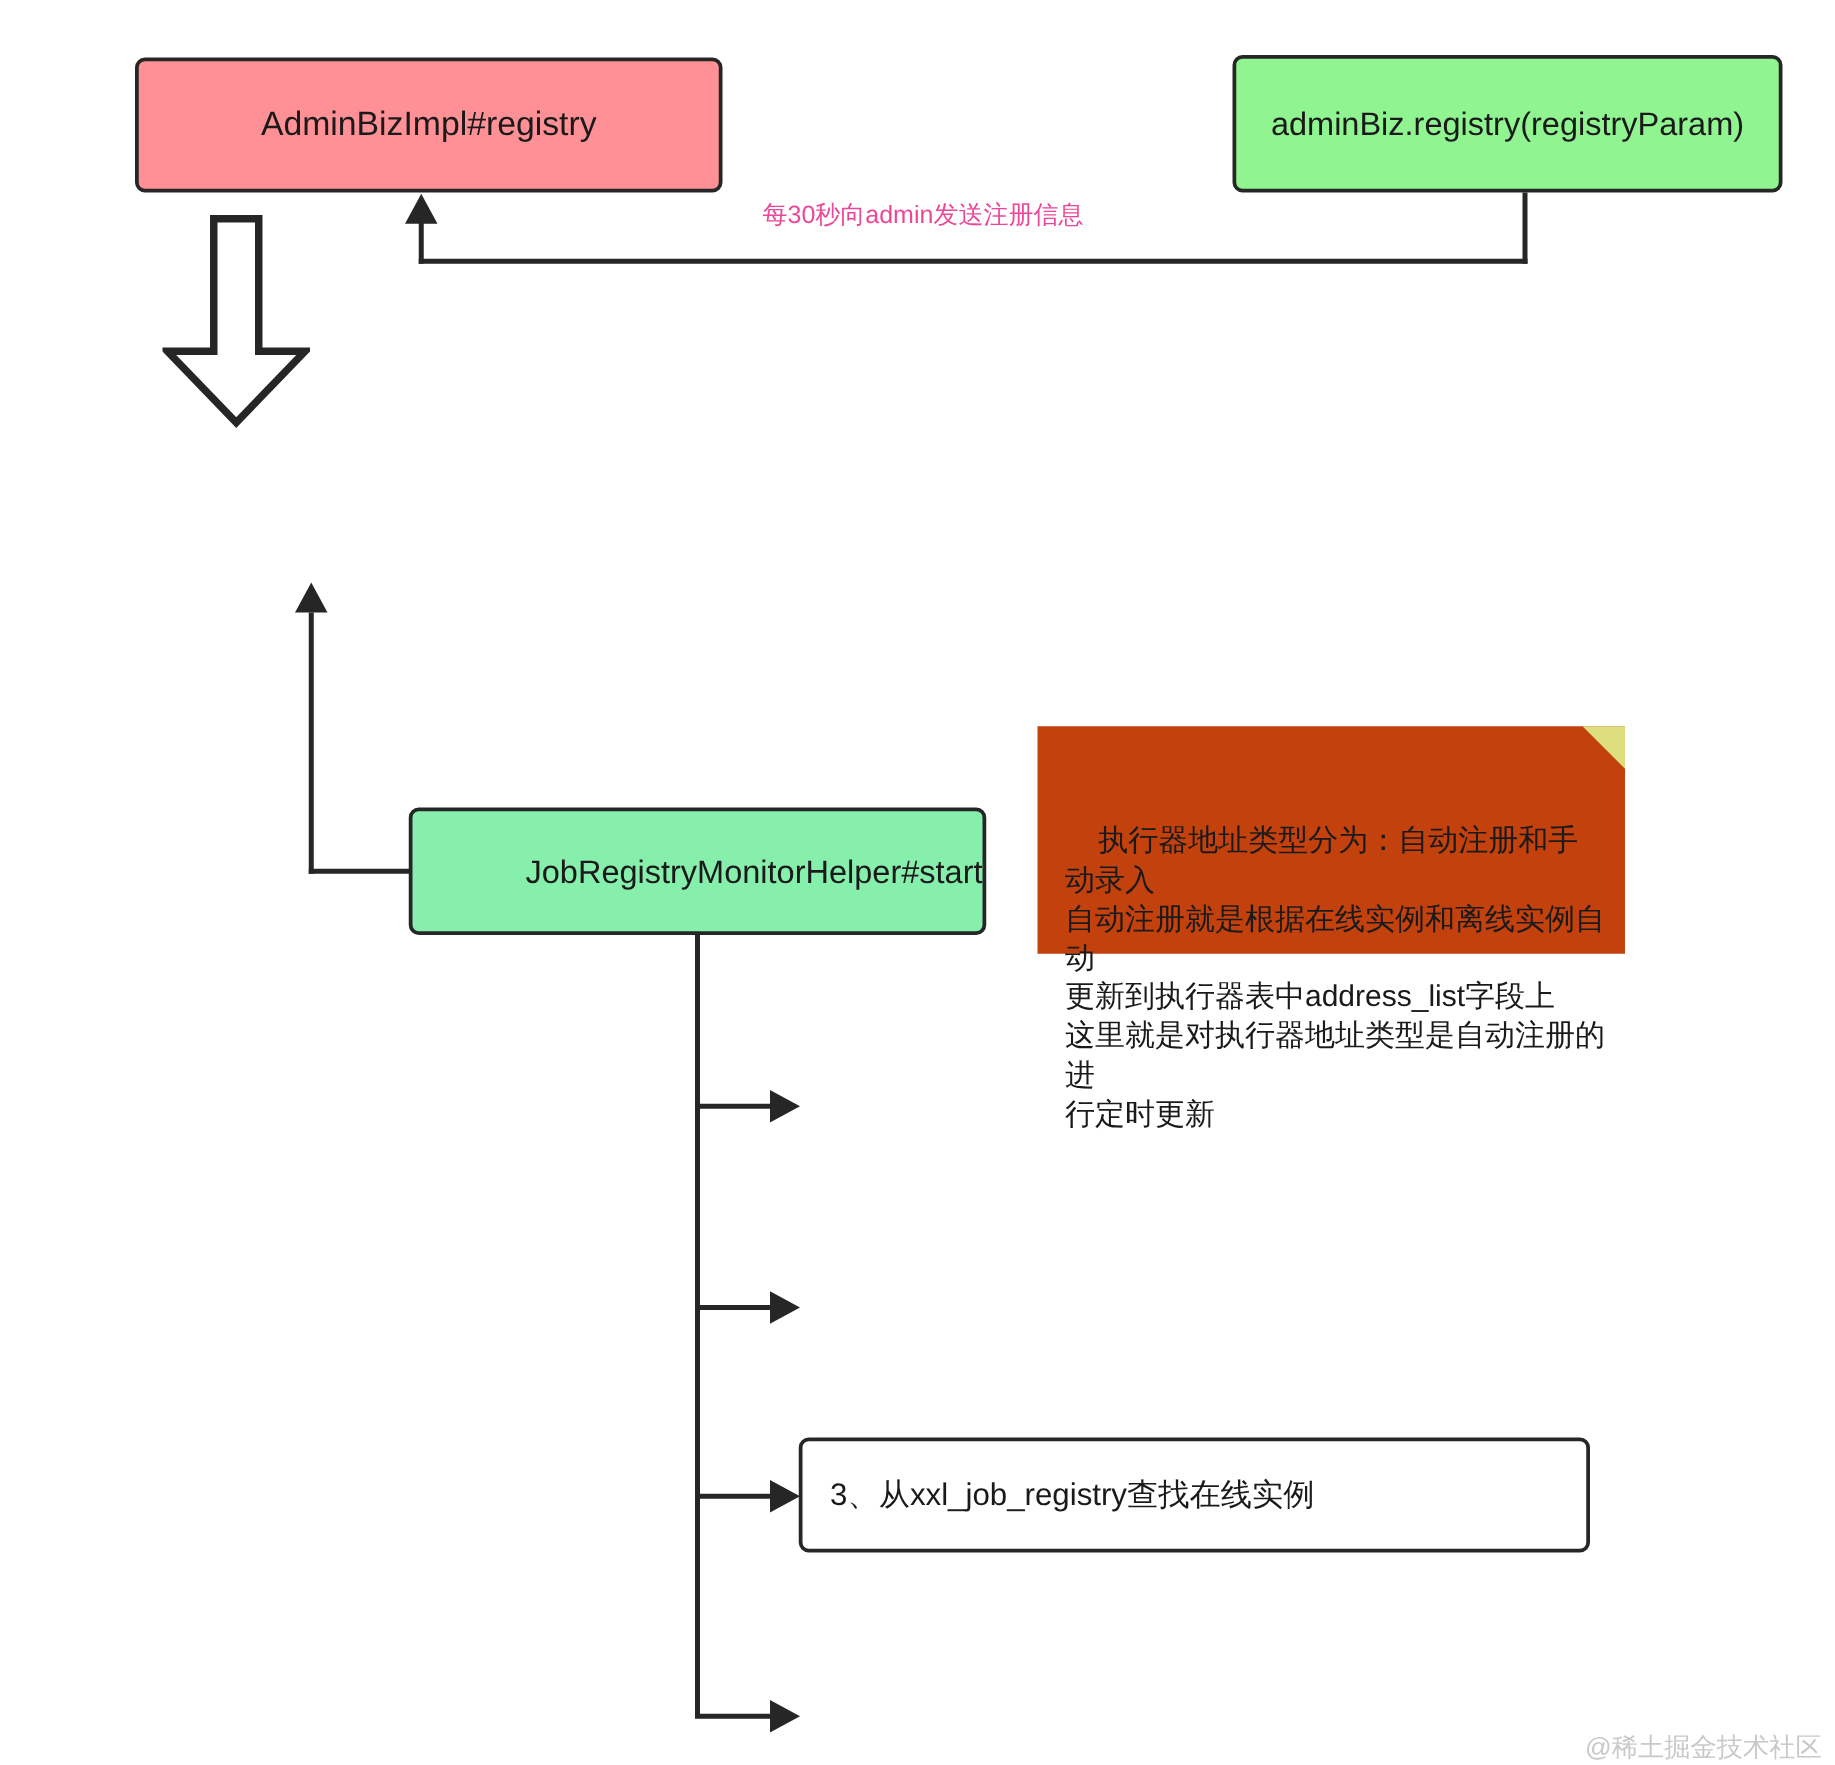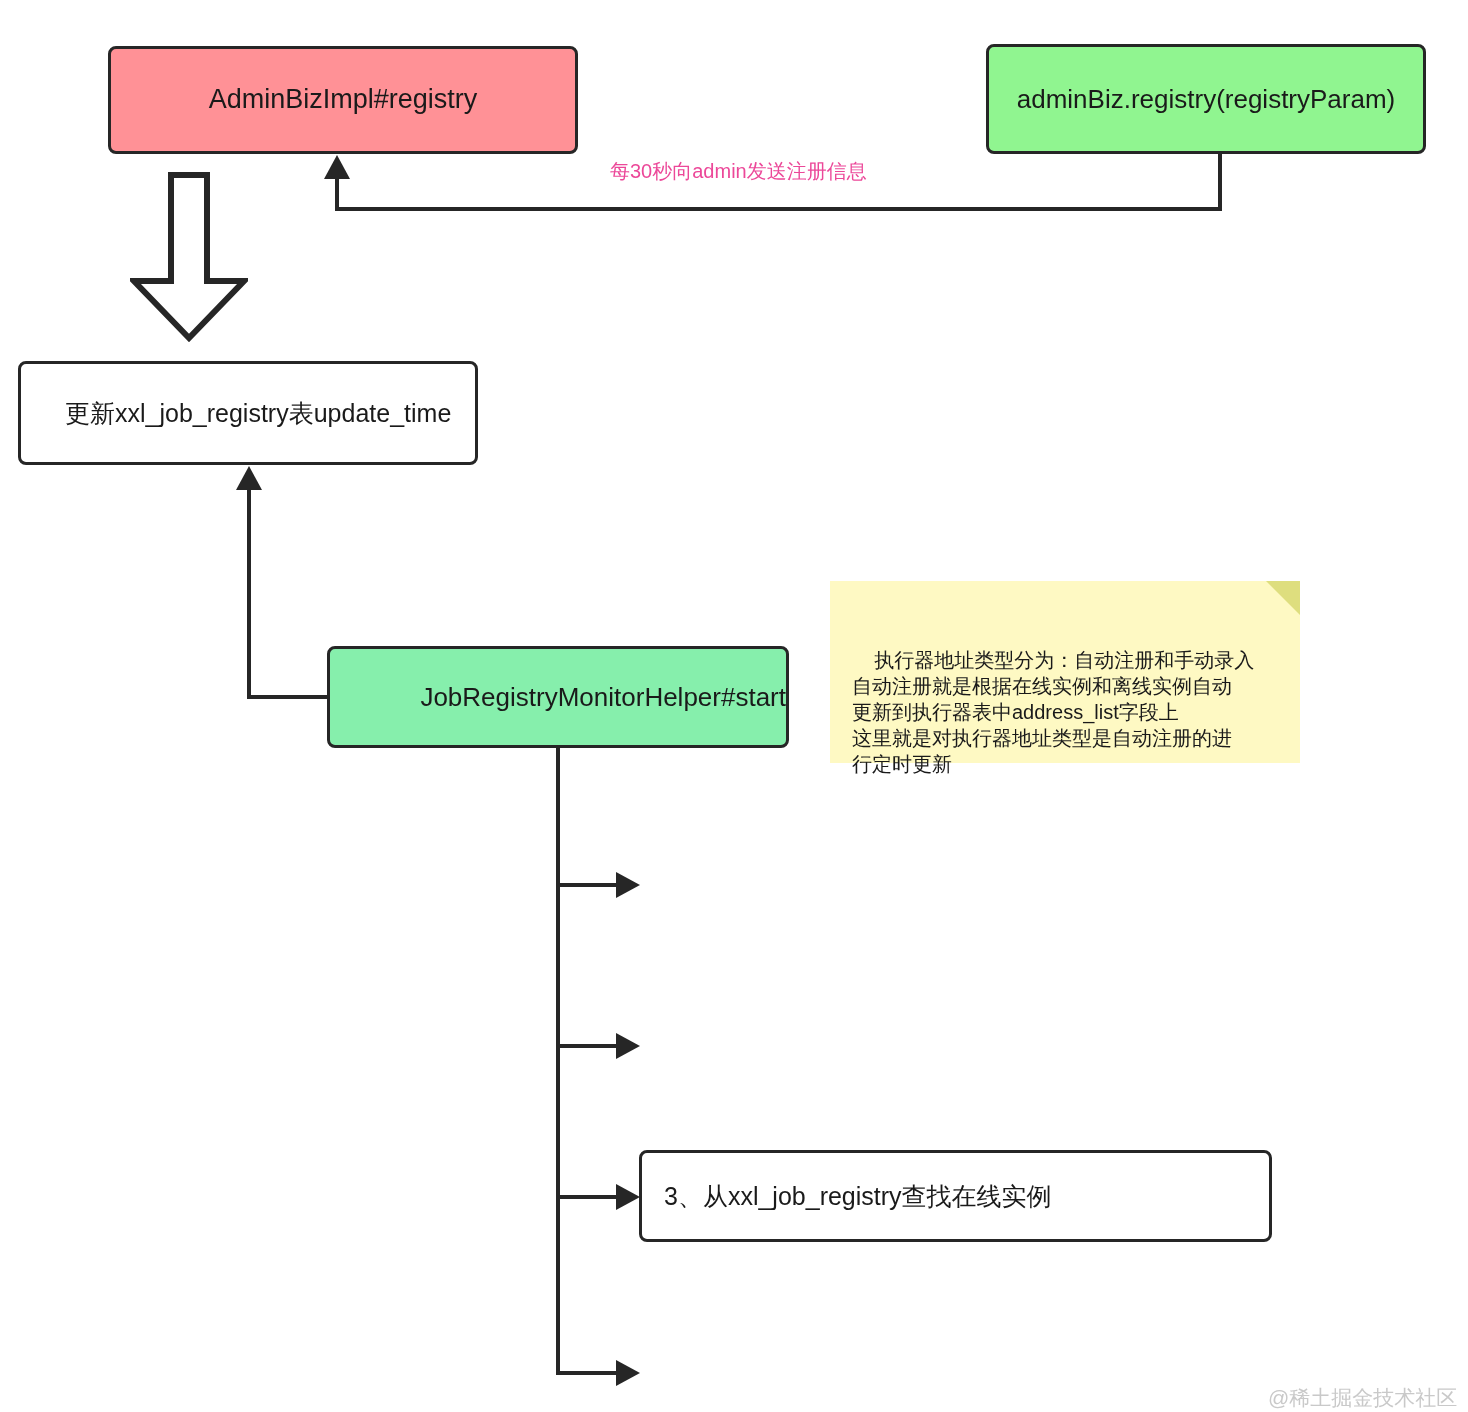--- a/index.html
+++ b/index.html
@@ -69,24 +69,24 @@
   #step-1 { top: 808px; height: 98px; }
   #step-2 { top: 972px; height: 92px; }
   #step-3 { top: 1122px; height: 92px; }
   #step-4 { top: 1294px; height: 98px; }
 
   
   #sticky-note {
     position: absolute;
     left: 830px; top: 553px;
     width: 470px; height: 182px;
-    background: #fef9c3;
+    background: #c2410c;
     box-sizing: border-box;
     padding: 14px 16px 0 22px;
-    font-size: 20px;
+    font-size: 24px;
     line-height: 1.30;
     color: #1a1a1a;
     white-space: pre-wrap;
   }
   #sticky-fold {
     position: absolute;
     right: 0; top: 0;
     width: 0; height: 0;
     border-left: 34px solid transparent;
     border-top: 34px solid #dede7e;
@@ -163,23 +163,20 @@
   <div class="arrowhead-up" style="left:324px; top:127px;"></div>
 
   <div id="edge-label-registry">每30秒向admin发送注册信息</div>
 
   <div id="block-arrow">
     <svg width="118" height="172" viewBox="0 0 118 172" xmlns="http://www.w3.org/2000/svg">
       <polygon points="41,4 77,4 77,110 114,110 59,167 4,110 41,110" fill="#ffffff" stroke="#262626" stroke-width="6" stroke-linejoin="miter"></polygon>
     </svg>
   </div>
 
-  <div class="node" id="node-update-time">
-    <span class="node-label">更新xxl_job_registry表update_time</span>
-  </div>
 
   <div class="seg h" style="left:247px; top:667px; width:84px;"></div>
 
   <div class="seg v" style="left:247px; top:462px; height:209px;"></div>
   <div class="arrowhead-up" style="left:236px; top:438px;"></div>
 
   <div class="node centered" id="node-monitor-helper">
     <span class="node-label">JobRegistryMonitorHelper#start</span>
   </div>
 

